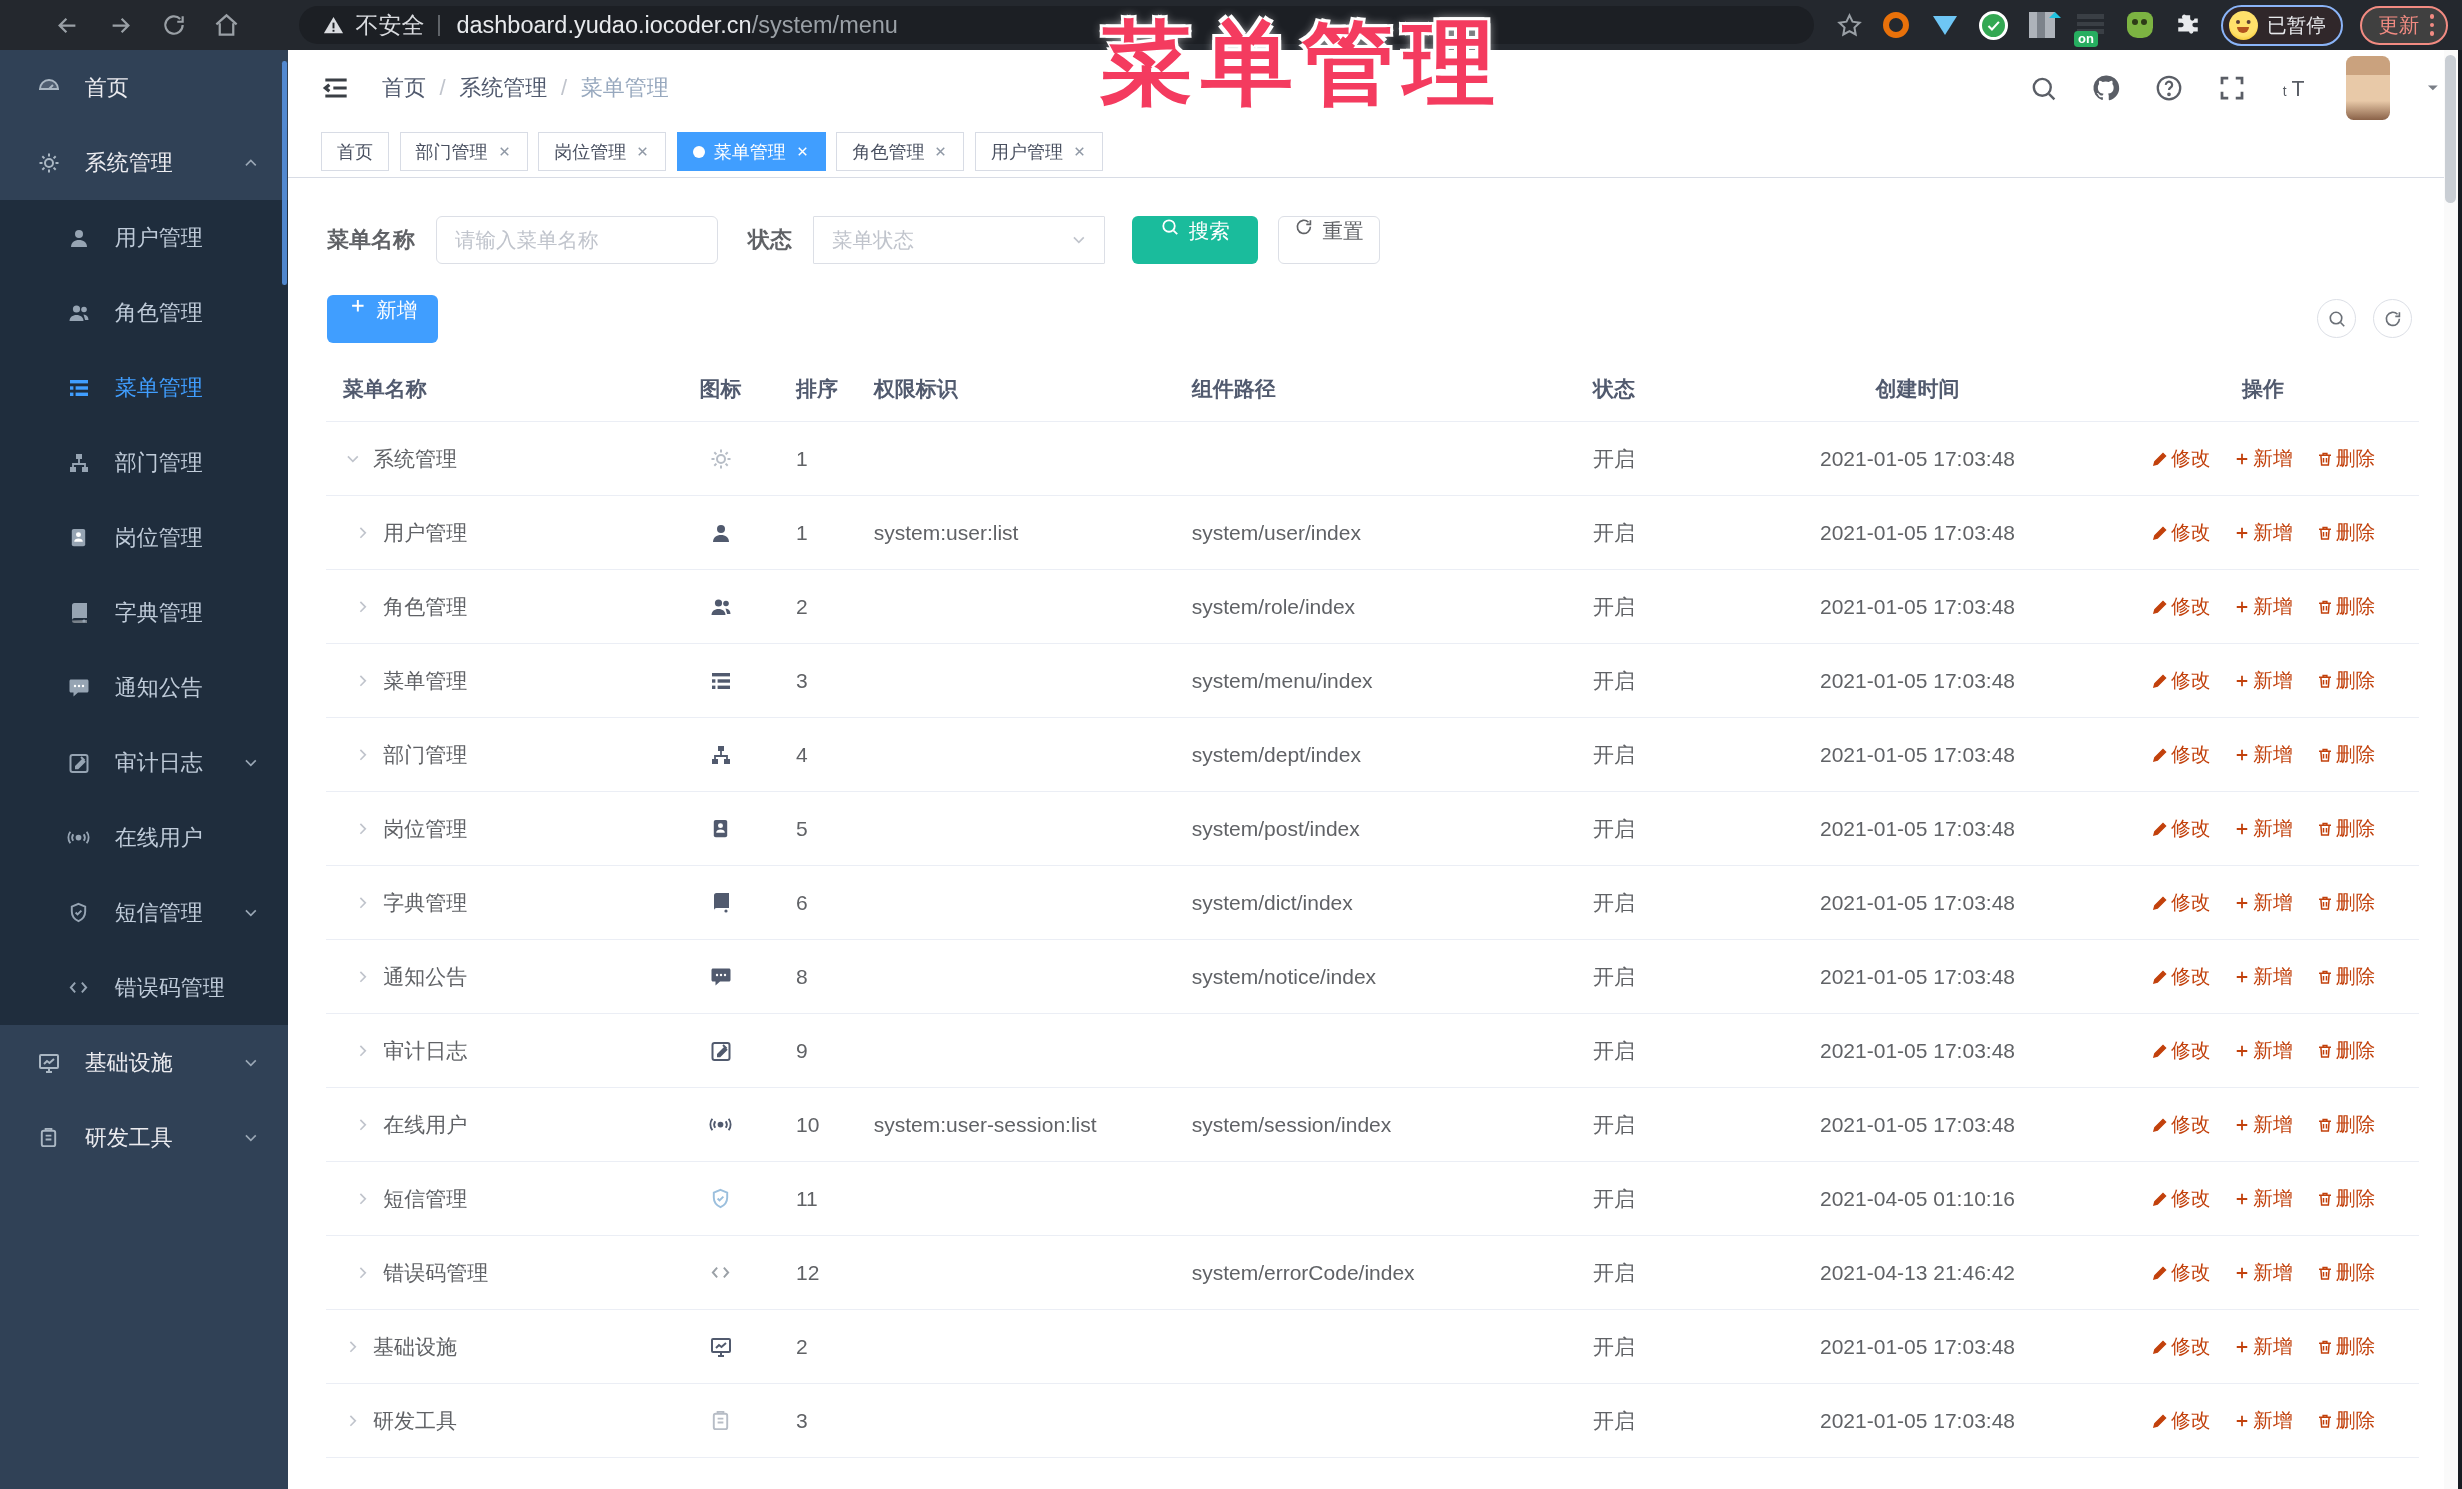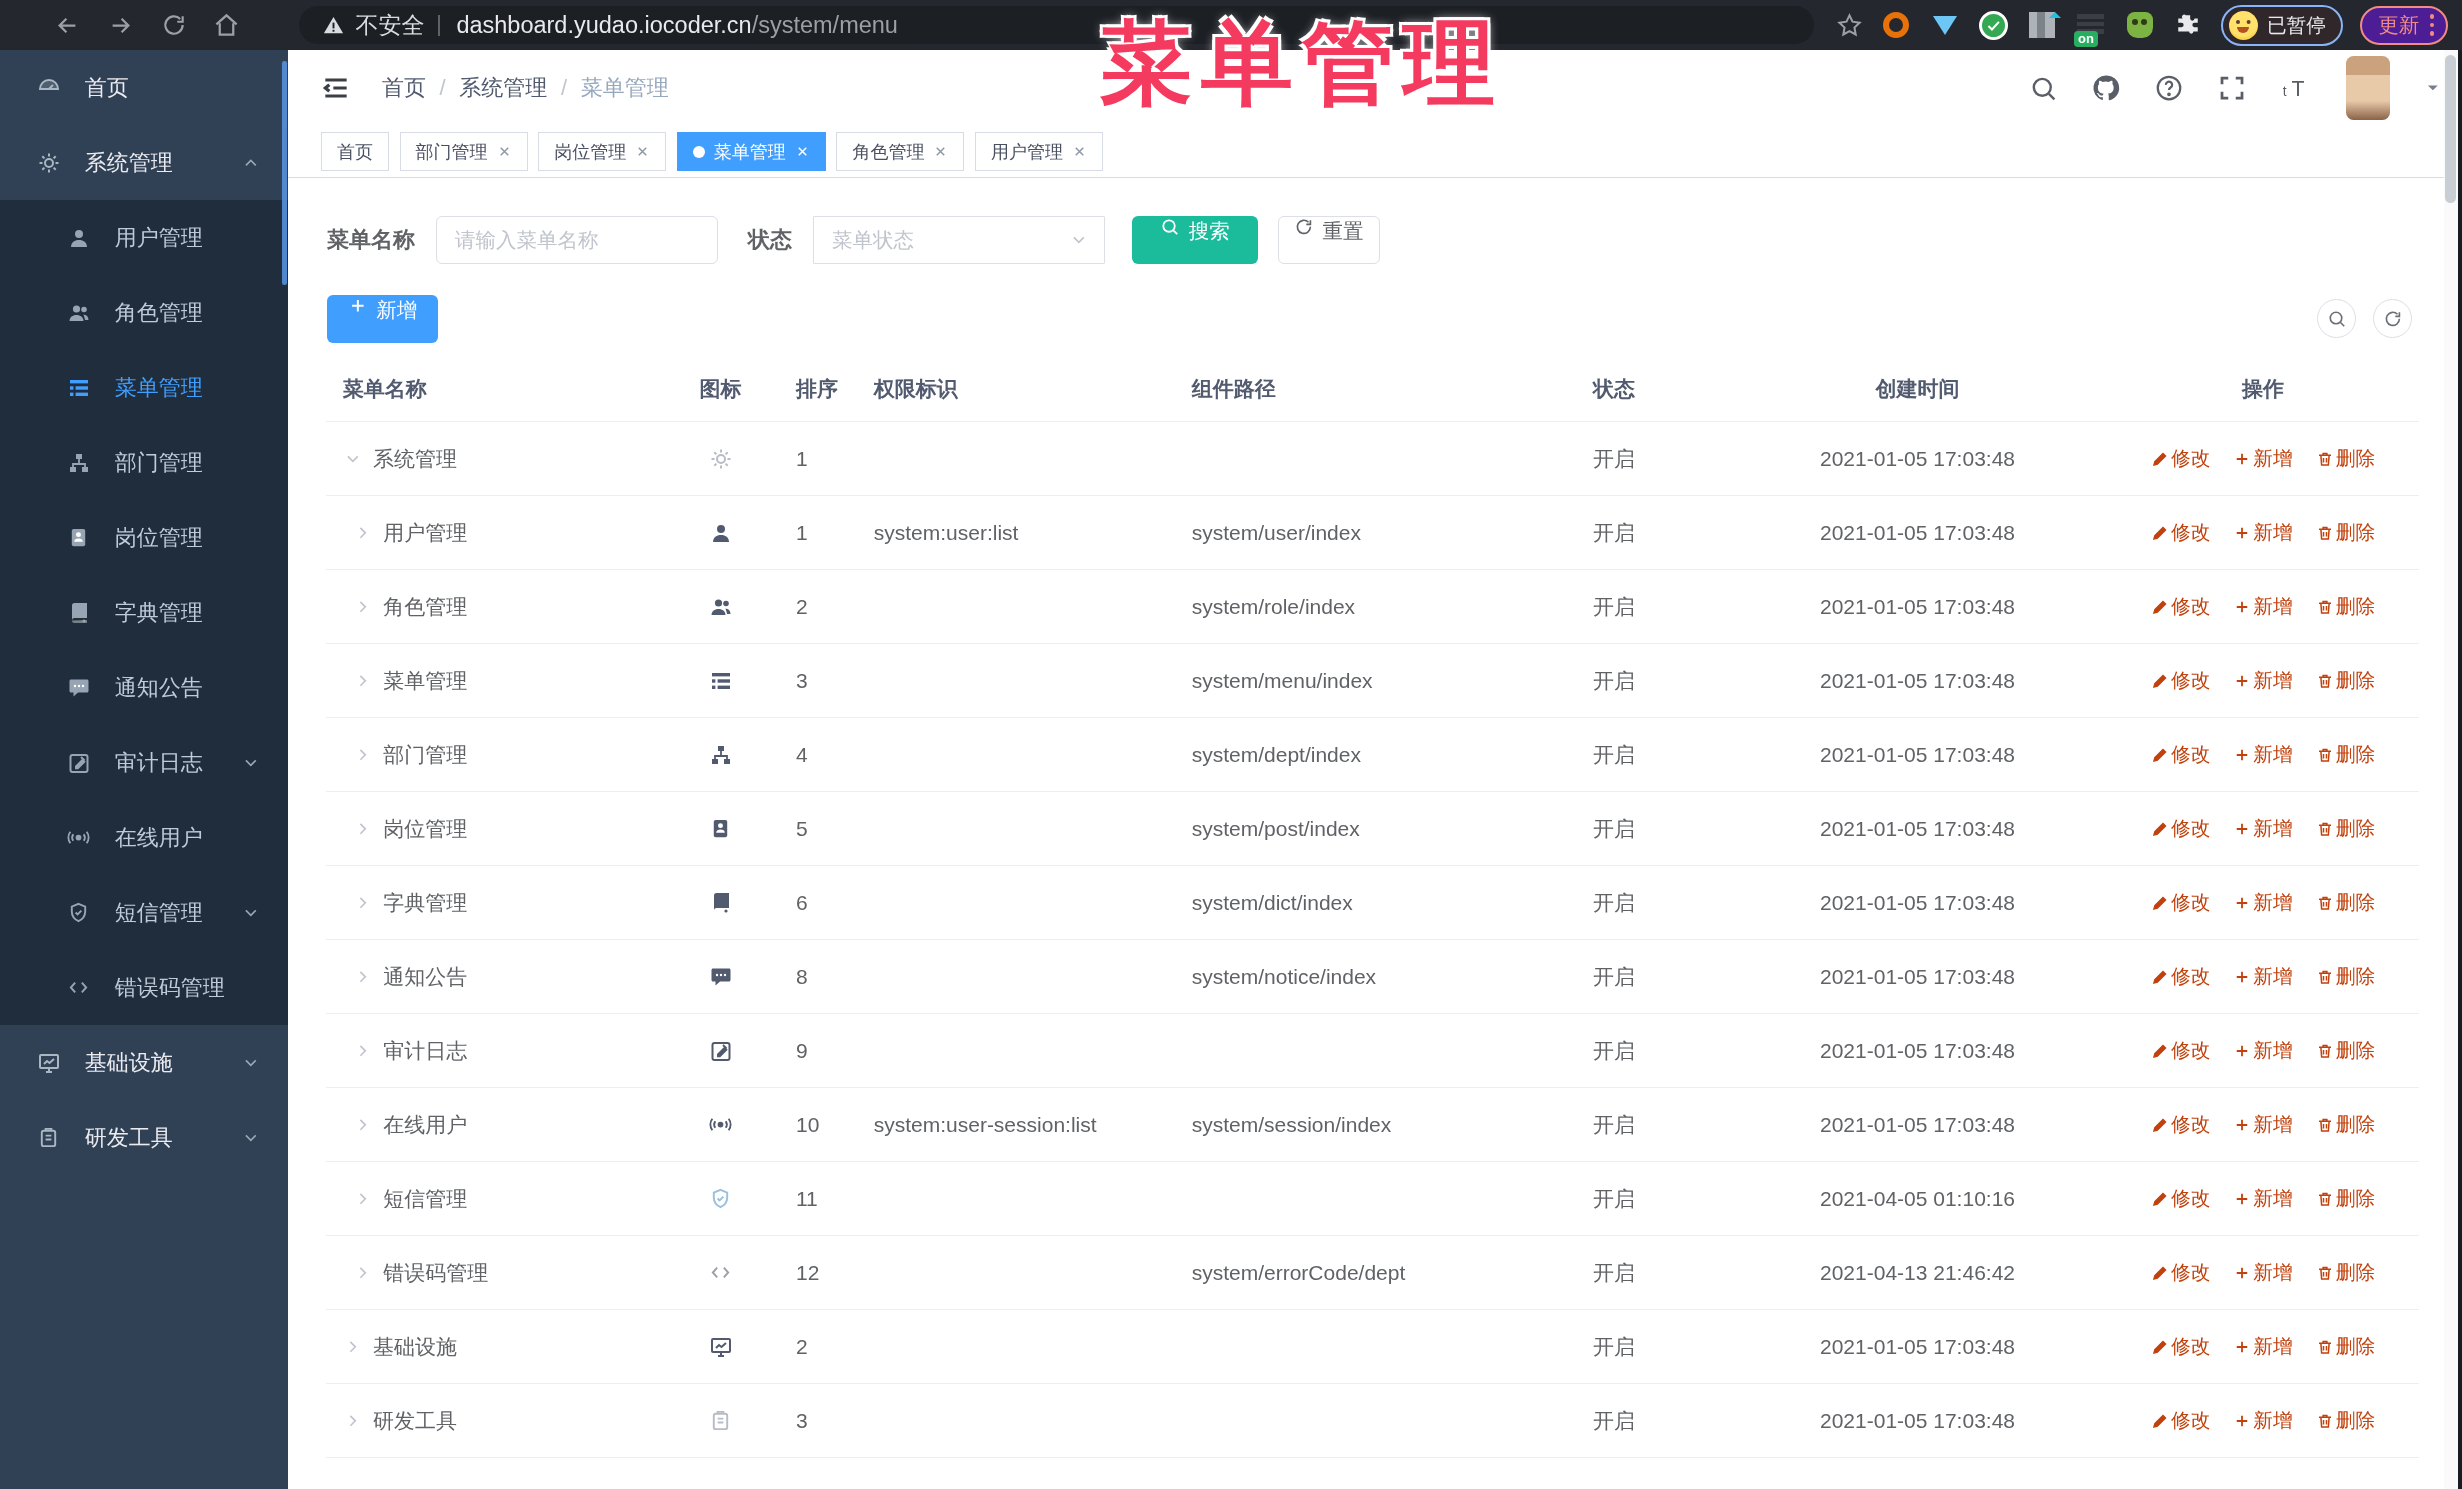--- a/index.html
+++ b/index.html
@@ -26,21 +26,21 @@
   .ext-onbadge { position:relative; width:27px; height:23px; background:repeating-linear-gradient(#3a3f45 0 4.5px,#24282e 4.5px 7.6px); }
   .ext-onbadge .on { position:absolute; left:-3px; bottom:-10.6px; background:#27ae60; color:#fff; font-size:13px; font-weight:700; border-radius:3.8px; padding:0.8px 3.8px; }
   .ext-animal { width:26px; height:26px; border-radius:7.6px 7.6px 10.6px 10.6px; background:#7cb342; position:relative; }
   .ext-animal:after{ content:""; position:absolute; left:5.3px; top:6.8px; width:6px; height:6px; border-radius:50%; background:#2d3b17; box-shadow:9px 0 0 #2d3b17; }
   .puzzle { color:#e8eaed; }
   .profile-pill { height:41px; border:2.3px solid #8ab4f8; background:#30272a; border-radius:21px; display:flex; align-items:center; gap:9px; padding:0 15px 0 6px; }
   .face { width:29px; height:29px; border-radius:50%; background:radial-gradient(circle at 50% 38%,#ffe16b 60%,#f4b400); position:relative; }
   .face:after { content:""; position:absolute; left:6.8px; top:9px; width:4.5px; height:4.5px; border-radius:50%; background:#5d4037; box-shadow:10.6px 0 0 #5d4037; }
   .face:before { content:""; position:absolute; left:8.3px; top:16.7px; width:12px; height:6px; border-radius:0 0 12px 12px; background:#b3541e; }
   .profile-pill span { color:#e8eaed; font-size:19.7px; }
-  .update-pill { height:39px; border:2.3px solid #f28b82; background:#4c1d95; border-radius:19.7px; display:flex; align-items:center; gap:10.6px; padding:0 12px 0 16.7px; color:#f28b82; font-size:20.5px; }
+  .update-pill { height:39px; border:2.3px solid #f28b82; background:#404040; border-radius:19.7px; display:flex; align-items:center; gap:10.6px; padding:0 12px 0 16.7px; color:#f28b82; font-size:20.5px; }
   .vdots { display:flex; flex-direction:column; gap:3.8px; }
   .vdots i { width:4.5px; height:4.5px; border-radius:50%; background:#f28b82; }
 
   
   .app { position:absolute; left:0; top:50px; width:2462px; height:1440px; background:#fff; }
 
   .sidebar { position:absolute; left:0; top:0; width:288px; height:1440px; background:#304156; overflow:hidden; }
   .logo-row { height:86px; display:flex; align-items:center; gap:18px; padding-left:45px; }
   .logo-img { width:48px; height:48px; border-radius:6px; background:radial-gradient(circle at 45% 40%,#f7dade 0 35%,#d9a0b0 60%,#6d4452); }
   .logo-title { color:#fff; font-size:24px; font-weight:700; }
@@ -1099,21 +1099,21 @@
                 </span>
       <span>错误码管理</span>
     </span>
     <span class="c c-icon row-ico ic-gray">
                 <svg width="23" height="23" viewBox="0 0 24 24" fill="none" stroke="currentColor" stroke-width="2">
                   <path d="M8.5 7L4 12l4.5 5M15.5 7L20 12l-4.5 5"></path>
                 </svg>
               </span>
     <span class="c c-sort">12</span>
     <span class="c"></span>
-    <span class="c">system/errorCode/dept</span>
+    <span class="c">system/errorCode/index</span>
     <span class="c c-status">开启</span>
     <span class="c c-time">2021-04-13 21:46:42</span>
     <span class="c c-ops">
       <span class="op">
                   <span class="icon ">
                     <svg width="18" height="18" viewBox="0 0 24 24" fill="none" stroke="currentColor" stroke-width="2">
                       <path d="M4 20l1.2-4.5L16 4.7l3.3 3.3L8.5 18.8 4 20z" fill="currentColor"></path>
                     </svg>
                   </span>
                   <span>修改</span>

